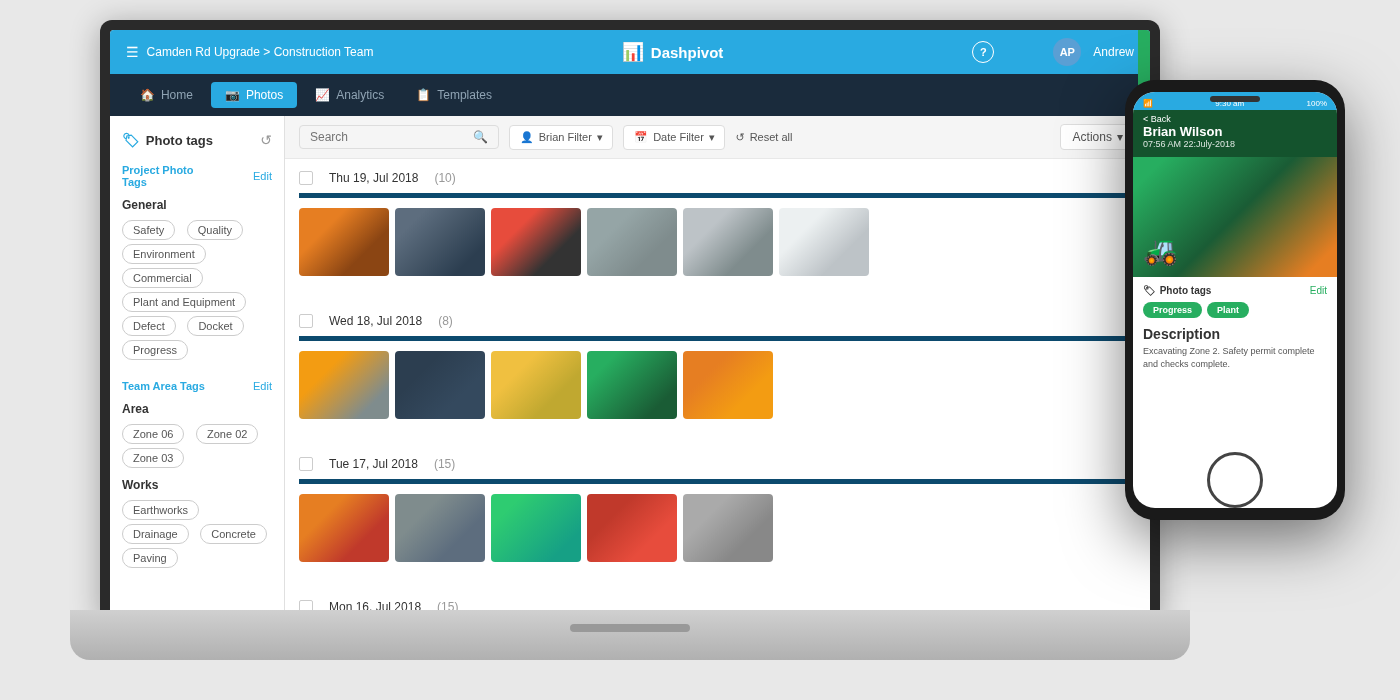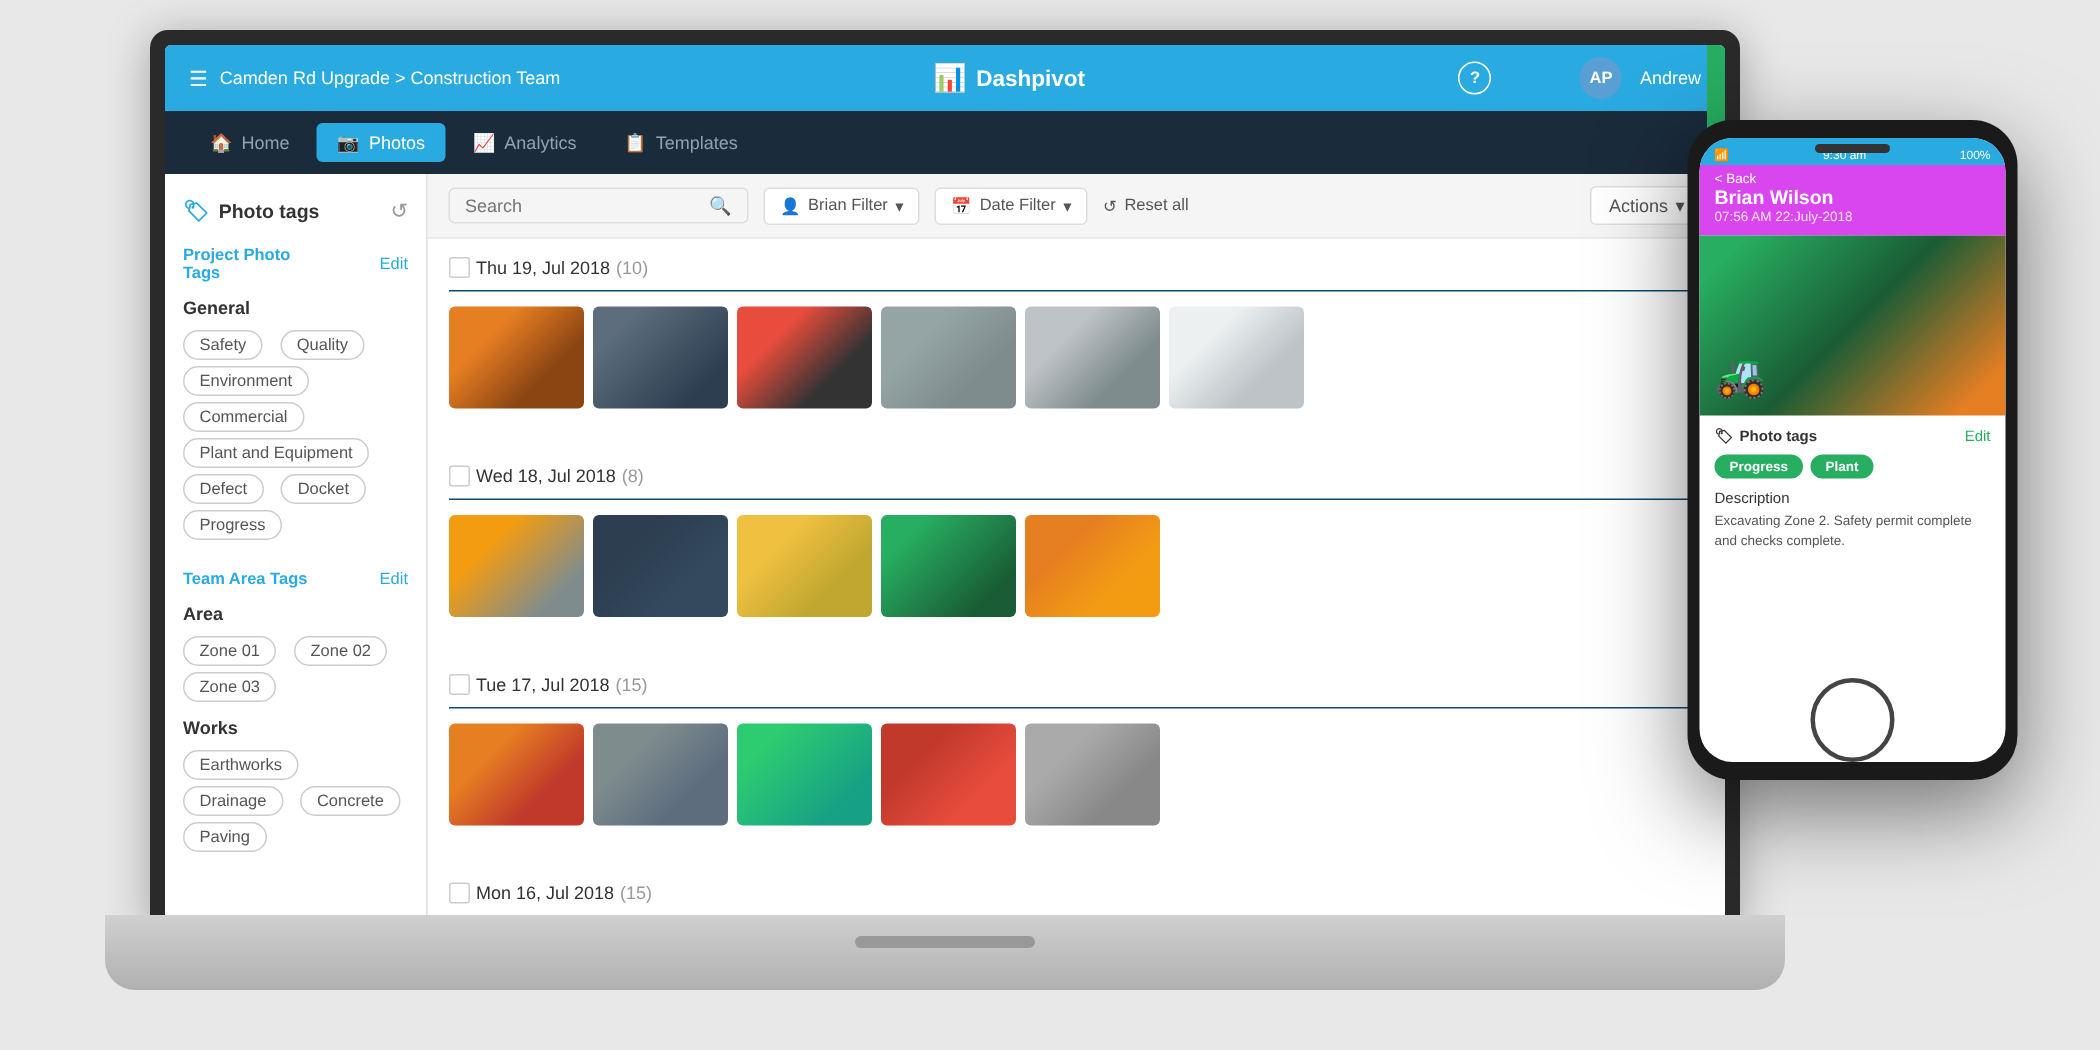--- a/index.html
+++ b/index.html
@@ -307,23 +307,23 @@
       padding: 0 14px;
     }
 
     .date-section {
       margin-bottom: 16px;
     }
 
     .date-header {
       display: flex;
       align-items: flex-end;
-      gap: 4px;
+      gap: 16px;
       padding: 12px 0 8px;
-      border-bottom: 1px solid #0c4a6e;
+      border-bottom: 5px solid #0c4a6e;
     }
     .date-checkbox {
       width: 14px; height: 14px;
       border: 1px solid #ccc;
       border-radius: 2px;
     }
     .date-label {
       font-size: 12px;
       color: #333;
       font-weight: 500;
@@ -416,21 +416,21 @@
       padding: 4px 10px 0;
       display: flex;
       justify-content: space-between;
       align-items: center;
       font-size: 8px;
       color: white;
       height: 18px;
     }
 
     .mobile-header {
-      background: #d946ef;
+      background: #14532d;
       padding: 4px 10px 8px;
       color: white;
     }
     .mobile-back-btn {
       font-size: 9px;
       color: white;
       display: flex;
       align-items: center;
       gap: 3px;
     }
@@ -491,22 +491,22 @@
       padding: 3px 10px;
       border-radius: 14px;
       font-size: 9px;
       font-weight: 600;
       color: white;
     }
     .mobile-tag-progress { background: #27ae60; }
     .mobile-tag-plant { background: #27ae60; }
 
     .mobile-description-label {
-      font-size: 10px;
-      font-weight: 400;
+      font-size: 14px;
+      font-weight: 700;
       color: #333;
       margin-bottom: 3px;
     }
     .mobile-description-text {
       font-size: 9px;
       color: #555;
       line-height: 1.4;
     }
 
     
@@ -605,21 +605,21 @@
                 <span class="tag-btn">Progress</span>
               </div>
 
               <div class="sidebar-section-header" style="margin-top:10px;">
                 <span class="sidebar-section-label">Team Area Tags</span>
                 <span class="sidebar-edit-link">Edit</span>
               </div>
 
               <div class="sidebar-group-title">Area</div>
               <div class="tags-row">
-                <span class="tag-btn">Zone 01</span>
+                <span class="tag-btn">Zone 06</span>
                 <span class="tag-btn">Zone 02</span>
                 <span class="tag-btn">Zone 03</span>
               </div>
 
               <div class="sidebar-group-title">Works</div>
               <div class="tags-row">
                 <span class="tag-btn">Earthworks</span>
                 <span class="tag-btn">Drainage</span>
                 <span class="tag-btn">Concrete</span>
                 <span class="tag-btn">Paving</span>

